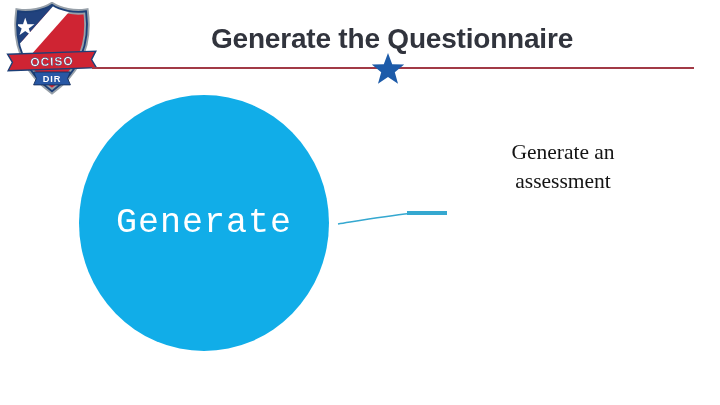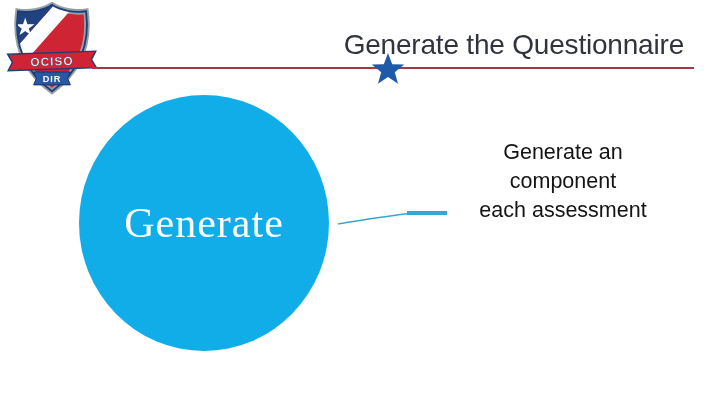--- a/index.html
+++ b/index.html
@@ -4,49 +4,49 @@
 <style>
   html,body{margin:0;padding:0;background:#e9e9e9;}
   .slide{
     position:relative;width:720px;height:405px;background:#ffffff;
     overflow:hidden;font-family:"Liberation Sans",sans-serif;
   }
   
   .logo{position:absolute;left:6px;top:2px;width:92px;height:94px;}
   
   .title{
-    position:absolute;left:100px;top:30px;width:584px;
-    text-align:right;font-size:28px;font-weight:normal;
+    position:absolute;left:100px;top:24px;width:584px;
+    text-align:center;font-size:28px;font-weight:bold;
     color:#31343d;letter-spacing:-0.2px;line-height:30px;
     font-family:"Liberation Sans",sans-serif;
   }
   
   .divider{
     position:absolute;left:92px;top:67px;width:602px;height:2px;
     background:#a23a46;
   }
   
   .star{position:absolute;left:370px;top:52px;width:36px;height:34px;z-index:3;}
   
   .circle{
     position:absolute;left:79px;top:95px;width:250px;height:256px;
     background:#11ade8;border-radius:50%;
     display:flex;align-items:center;justify-content:center;z-index:2;
   }
   .circle-label{
-    color:#ffffff;font-size:42px;font-weight:400;letter-spacing:1px;
-    font-family:Liberation Serif, serif;
+    color:#ffffff;font-size:35px;font-weight:400;letter-spacing:1px;
+    font-family:Liberation Mono, monospace;
   }
   
   .connector{position:absolute;left:328px;top:198px;width:124px;height:30px;}
   
   .callout{
     position:absolute;left:455px;top:138px;width:216px;
     text-align:center;color:#141414;font-size:21.5px;line-height:29px;
-    font-family:Liberation Sans, sans-serif;
+    font-family:Liberation Serif, serif;
   }
   .callout-line{white-space:nowrap;}
 </style>
 </head>
 <body>
 
 <div class="slide">
 
   <svg class="logo" viewBox="0 0 100 102">
     <defs>
@@ -88,17 +88,16 @@
     <span class="circle-label">Generate</span>
   </div>
 
   <svg class="connector" viewBox="0 0 124 30">
     <path d="M10 26 C 35 22, 58 18, 82 15.5" fill="none" stroke="#35a8d0" stroke-width="1.6"></path>
     <line x1="79" y1="15" x2="119" y2="15" stroke="#35a8d0" stroke-width="4"></line>
   </svg>
 
   <div class="callout">
     <div class="callout-line">Generate an</div>
-    <div class="callout-line">component</div>
-    <div class="callout-line">each assessment</div>
+    <div class="callout-line">assessment</div>
   </div>
 
 </div>
 
 </body></html>

